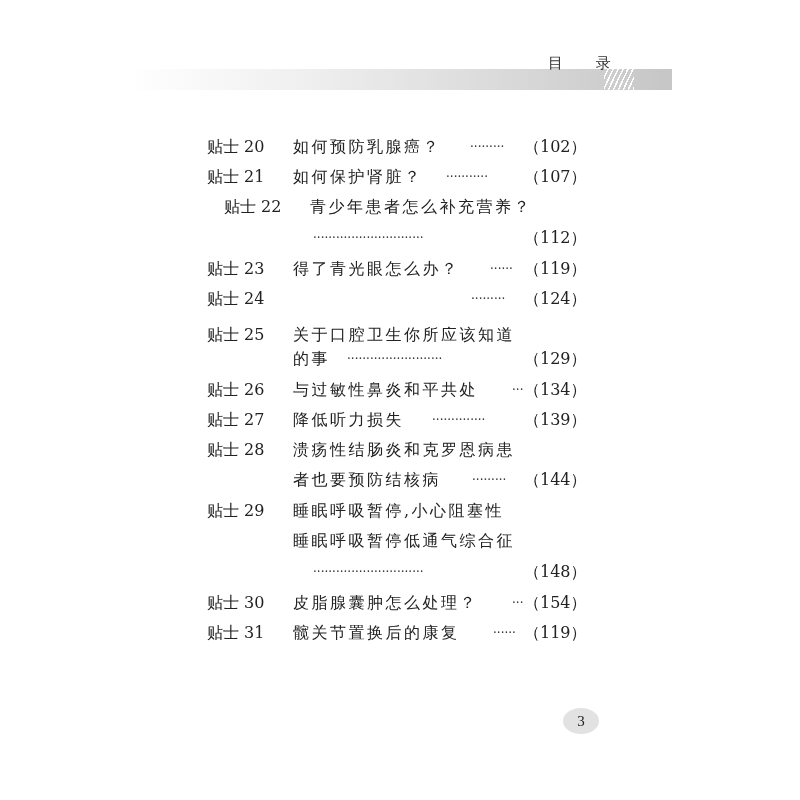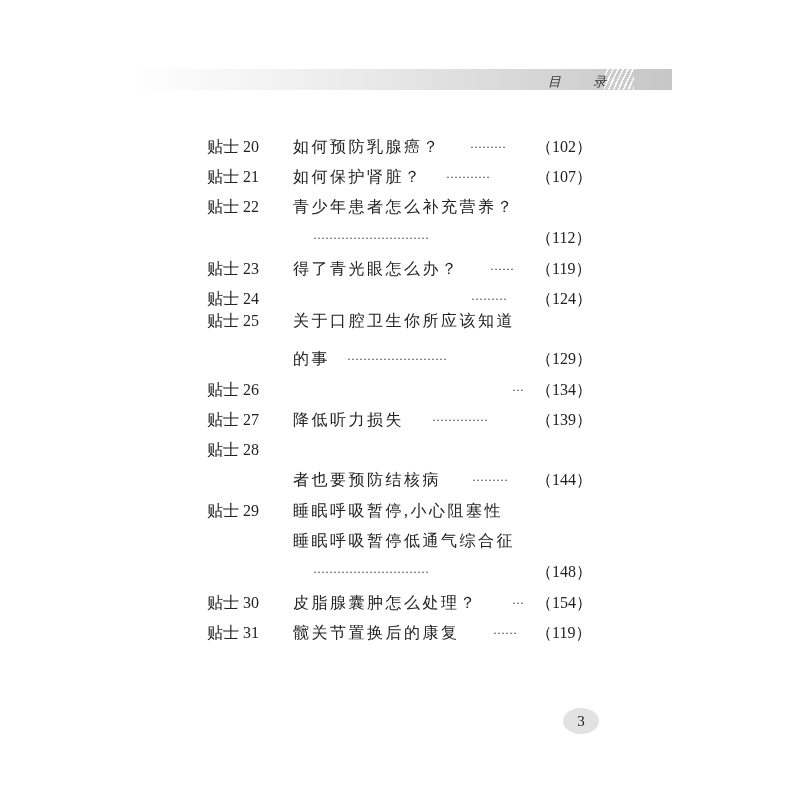--- a/index.html
+++ b/index.html
@@ -1,30 +1,30 @@
 <!DOCTYPE html>
 <html><head>
   <meta charset="utf-8">
   <style>
     html, body { margin: 0; padding: 0; background: #ffffff; }
     body { width: 800px; height: 800px; position: relative; overflow: hidden;
       font-family: "DejaVu Serif", "Liberation Serif", serif; color: #222; }
     .header-bar { position: absolute; left: 128px; top: 69px; width: 544px; height: 21px;
       background: linear-gradient(to right, #ffffff 0%, #eeeeee 35%, #d6d6d6 75%, #c6c6c6 100%); }
-    .header-title { position: absolute; left: 548px; top: 71px; height: 21px; line-height: 21px;
-      font-family: "DejaVu Sans", "Liberation Sans", sans-serif; font-size: 13px; color: #333;
-      letter-spacing: 14px; font-style: italic; }
+    .header-title { position: absolute; left: 548px; top: 53px; height: 21px; line-height: 21px;
+      font-family: "DejaVu Sans", "Liberation Sans", sans-serif; font-size: 15px; color: #333;
+      letter-spacing: 14px; }
     .hatch { position: absolute; left: 604px; top: 69px; width: 30px; height: 21px;
       background: repeating-linear-gradient(115deg, transparent 0px, transparent 3px, #ffffff 3px, #ffffff 4.5px); }
     .toc { position: absolute; left: 0; top: 0; width: 800px; }
-    .row { position: absolute; height: 30px; line-height: 30px; font-size: 16px; white-space: nowrap; font-family: Liberation Serif, serif; }
+    .row { position: absolute; height: 30px; line-height: 30px; font-size: 16px; white-space: nowrap; }
     .label { position: absolute; left: 207px; width: 80px; }
     .title { position: absolute; left: 293px; letter-spacing: 2.5px; }
     .dots { position: absolute; color: #333; letter-spacing: 0px; font-size: 12px; }
-    .page { position: absolute; left: 536px; width: 60px; }
+    .page { position: absolute; left: 524px; width: 60px; }
     .page-badge { position: absolute; left: 563px; top: 708px; width: 36px; height: 26px;
       border-radius: 50%; background: #e2e2e2; text-align: center; line-height: 26px;
       font-family: "Liberation Serif", serif; font-size: 15px; color: #222; }
   </style>
 </head>
 <body>
 
 <div class="header-bar"></div>
 <div class="hatch"></div>
 <div class="header-title">目 录</div>
@@ -38,21 +38,21 @@
     <span class="page">（102）</span>
   </div>
 
   <div class="row" style="top:162px;left:0;width:800px">
     <span class="label">贴士 21</span>
     <span class="title">如何保护肾脏？</span>
     <span class="dots" style="left:446px">···········</span>
     <span class="page">（107）</span>
   </div>
 
-  <div class="row" style="top:192px;left:0;width:784px">
+  <div class="row" style="top:192px;left:17px;width:784px">
     <span class="label">贴士 22</span>
     <span class="title">青少年患者怎么补充营养？</span>
   </div>
   <div class="row" style="top:223px;left:0;width:800px">
     <span class="dots" style="left:313px">·····························</span>
     <span class="page">（112）</span>
   </div>
 
   <div class="row" style="top:254px;left:0;width:800px">
     <span class="label">贴士 23</span>
@@ -60,45 +60,47 @@
     <span class="dots" style="left:490px">······</span>
     <span class="page">（119）</span>
   </div>
 
   <div class="row" style="top:284px;left:0;width:733px">
     <span class="label">贴士 24</span>
     <span class="dots" style="left:471px">·········</span>
     <span class="page">（124）</span>
   </div>
 
-  <div class="row" style="top:306px;left:0;width:740px">
+  <div class="row" style="top:320px;left:0;width:740px">
     <span class="label">贴士 25</span>
     <span class="title">关于口腔卫生你所应该知道</span>
   </div>
   <div class="row" style="top:344px;left:0;width:800px">
     <span class="title">的事</span>
     <span class="dots" style="left:347px">·························</span>
     <span class="page">（129）</span>
   </div>
 
   <div class="row" style="top:375px;left:0;width:800px">
     <span class="label">贴士 26</span>
+    <span class="title">与过敏性鼻炎和平共处</span>
     <span class="dots" style="left:512px">···</span>
     <span class="page">（134）</span>
   </div>
 
   <div class="row" style="top:405px;left:0;width:664px">
     <span class="label">贴士 27</span>
     <span class="title">降低听力损失</span>
     <span class="dots" style="left:432px">··············</span>
     <span class="page">（139）</span>
   </div>
 
   <div class="row" style="top:435px;left:0;width:800px">
     <span class="label">贴士 28</span>
+    <span class="title">溃疡性结肠炎和克罗恩病患</span>
   </div>
   <div class="row" style="top:465px;left:0;width:800px">
     <span class="title">者也要预防结核病</span>
     <span class="dots" style="left:472px">·········</span>
     <span class="page">（144）</span>
   </div>
 
   <div class="row" style="top:496px;left:0;width:708px">
     <span class="label">贴士 29</span>
     <span class="title">睡眠呼吸暂停,小心阻塞性</span>

